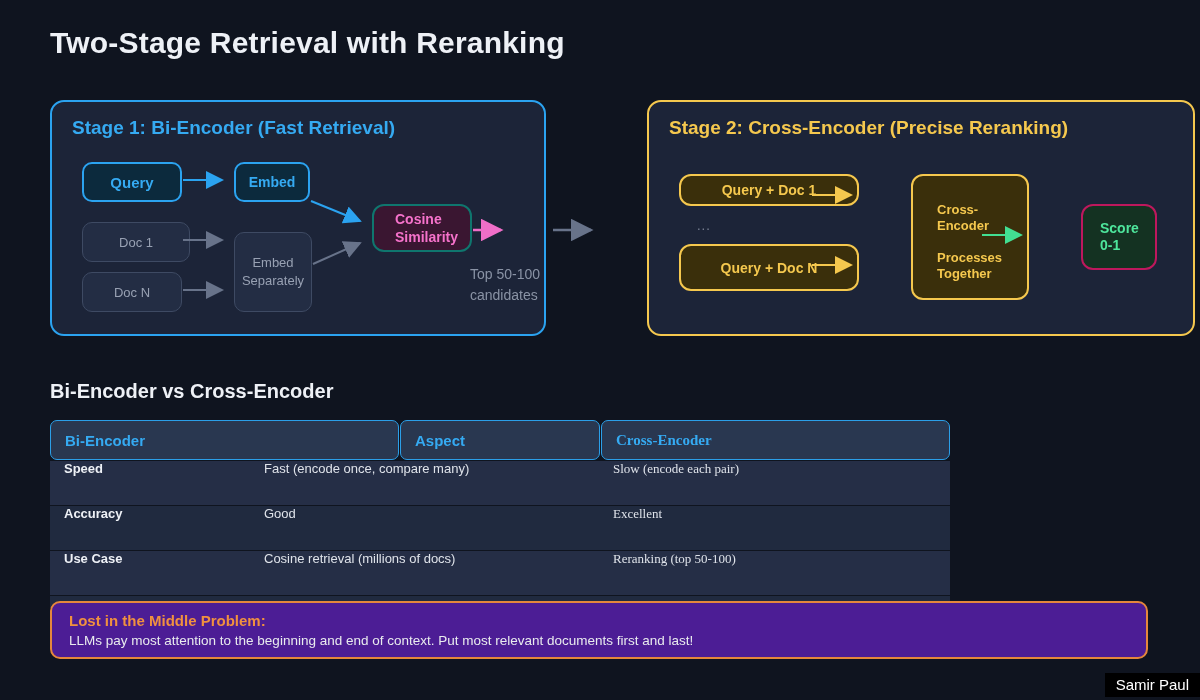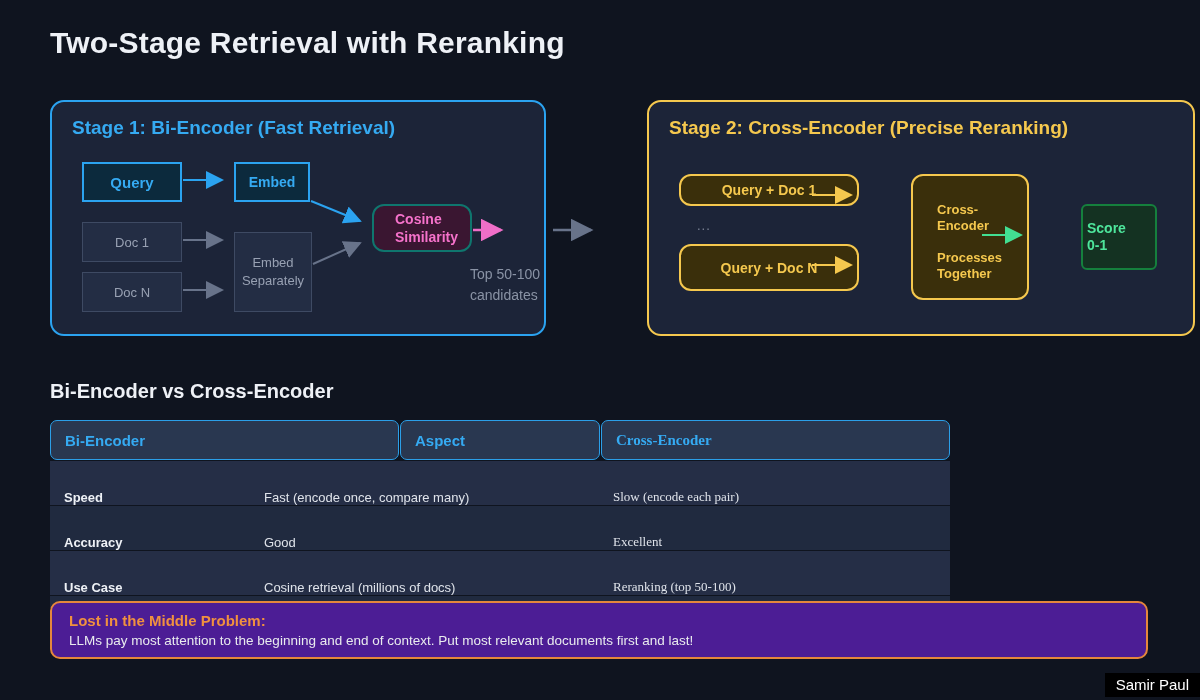--- a/index.html
+++ b/index.html
@@ -25,28 +25,28 @@
     background:#1c2438; border-radius:14px;
   }
   #stage1 { left:50px; width:496px; border:2px solid #2ba3f0; }
   #stage2 { left:600px; width:548px; border:2px solid #f5c84e;margin-left:47px; }
   .stage-title { position:absolute; left:20px; top:15px; font-size:19px; font-weight:bold; }
   #stage1 .stage-title { color:#35aaf2; }
   #stage2 .stage-title { color:#f5c84e; }
 
   .node {
     position:absolute; display:flex; align-items:center; justify-content:center;
-    border-radius:0; text-align:center;
+    border-radius:10px; text-align:center;
   }
   
   .node-blue { background:#0c2a3d; border:2px solid #2ba3f0; color:#35aaf2; font-weight:bold; }
   .node-gray { background:#232d44; border:1.5px solid #3e4a63; color:#98a1b3; }
   #node-query  { left:30px;  top:60px;  width:100px; height:40px; font-size:15px; }
   #node-embed  { left:182px; top:60px;  width:76px;  height:40px; font-size:14px; }
-  #node-doc1   { left:30px;  top:120px; width:100px; height:40px; font-size:13px; }
+  #node-doc1   { left:30px;  top:120px; width:108px; height:40px; font-size:13px; }
   #node-docn   { left:30px;  top:170px; width:100px; height:40px; font-size:13px; }
   #node-embedsep { left:182px; top:130px; width:78px; height:80px; font-size:13px; line-height:18px; }
   #node-cosine {
     left:320px; top:102px; width:100px; height:48px;
     background:#3a1631; border:2px solid #0f766e; border-radius:12px;
     color:#f672cb; font-weight:bold; font-size:14px; line-height:18px;
     justify-content:flex-start; padding-left:21px; text-align:left;
   }
   #candidates-label {
     position:absolute; left:418px; top:162px; width:120px;
@@ -59,23 +59,23 @@
   #node-pairn { left:30px; top:142px; width:180px; height:47px; }
   #pair-ellipsis { position:absolute; left:48px; top:116px; color:#7c8496; font-size:13px; letter-spacing:1px; }
   #node-crossenc {
     left:262px; top:72px; width:118px; height:126px;
     align-items:flex-start; justify-content:flex-start;
     padding:26px 6px 0 24px; text-align:left;
     font-size:13px; line-height:16px;
   }
   #node-score {
     left:432px; top:102px; width:76px; height:66px;
-    background:#143222; border:2px solid #15803d; border-radius:6px;
+    background:#143222; border:2px solid #be185d; border-radius:12px;
     color:#4ee69c; font-weight:bold; font-size:14px; line-height:17px;
-    justify-content:flex-start; padding-left:4px; text-align:left;
+    justify-content:flex-start; padding-left:17px; text-align:left;
   }
 
   
   #flow-arrows { position:absolute; left:0; top:0; width:1200px; height:700px; pointer-events:none; }
 
   
   #comparison-heading {
     position:absolute; left:50px; top:380px;
     font-size:20px; font-weight:bold; color:#eef1f6;
   }
@@ -83,21 +83,21 @@
   .thead { display:flex; height:40px; }
   .th {
     background:#293750; border:1px solid #2b9fe8; border-radius:7px;
     color:#35aaf2; font-size:15px; font-weight:bold;
     display:flex; align-items:center; padding-left:14px;
   }
   .th + .th { margin-left:1px; }
   .col-aspect { width:200px; }
   .col-bi     { width:349px; }
   .col-cross  { width:349px;font-family:Liberation Serif, serif; }
-  .trow { display:flex; height:44px; margin-top:1px; align-items:flex-end; }
+  .trow { display:flex; height:44px; margin-top:1px; align-items:flex-start; }
   .trow.odd  { background:#252e46; }
   .trow.even { background:#202a3f; }
   .td { padding-left:14px; font-size:13px; color:#dfe3ea; }
   .td.aspect { font-weight:bold; color:#eef1f6; }
   #row-sliver { height:12px; margin-top:1px; background:#202a3f; }
 
   
   #callout {
     position:absolute; left:50px; top:601px; width:1098px; height:58px;
     background:#4c1d95; border:2px solid #e5873c; border-radius:10px;

